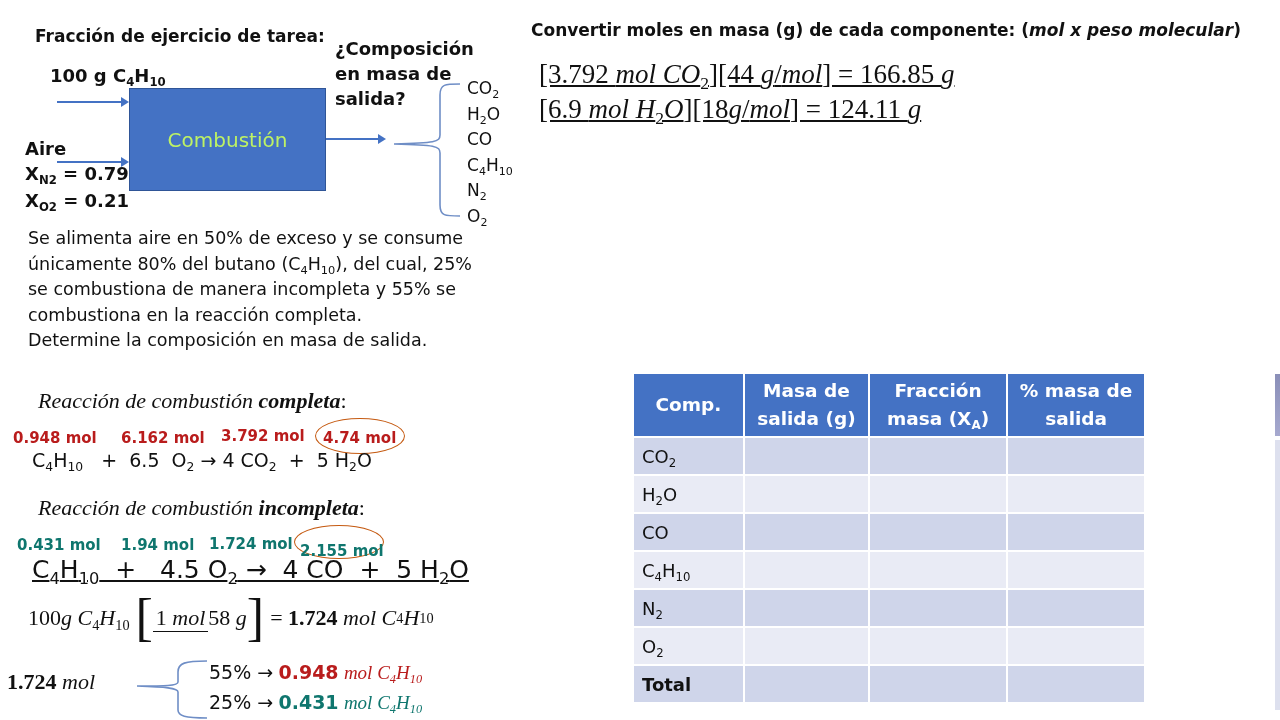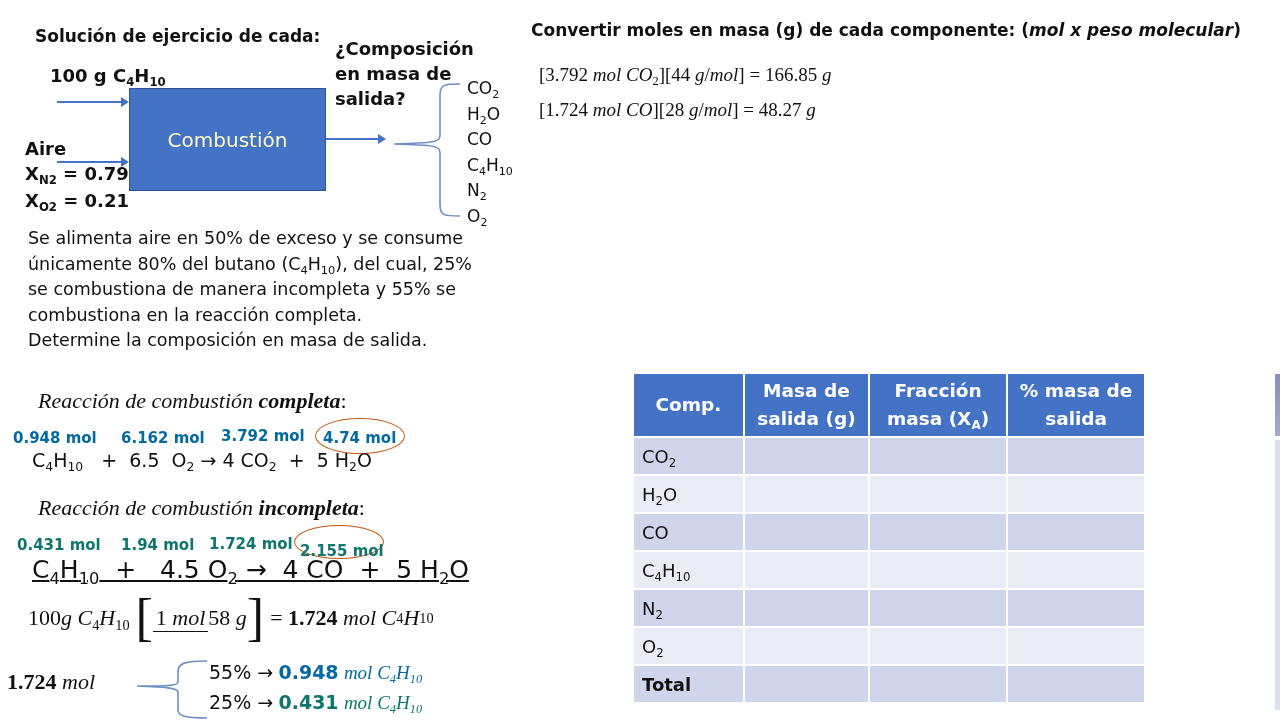--- a/index.html
+++ b/index.html
@@ -3,41 +3,41 @@
 <meta charset="utf-8">
 <style>
   html,body{margin:0;padding:0;}
   body{width:1280px;height:720px;background:#ffffff;position:relative;overflow:hidden;font-family:"Liberation Sans",sans-serif;color:#111;}
   .abs{position:absolute;}
   .sans{font-family:"DejaVu Sans","Liberation Sans",sans-serif;}
   .serif{font-family:"Liberation Serif","DejaVu Serif",serif;}
   sub{font-size:0.65em;vertical-align:-0.35em;line-height:0;}
   .title{font-weight:bold;font-size:17px;}
   .txt18{font-size:18px;font-weight:bold;}
-  .box{background:#4472c4;border:1px solid #2f5597;color:#fef9c3;display:flex;align-items:center;justify-content:center;font-size:20px;}
+  .box{background:#4472c4;border:1px solid #2f5597;color:#bef264;display:flex;align-items:center;justify-content:center;font-size:20px;}
   .arrow{height:2px;background:#4472c4;}
   .arrow::after{content:"";position:absolute;right:-2px;top:-4px;border-left:8px solid #4472c4;border-top:5px solid transparent;border-bottom:5px solid transparent;}
   .comp-list div{font-size:17px;line-height:25.5px;}
   .problem{font-size:17.5px;line-height:25.5px;}
-  .eq{font-size:19px;}
-  .red{color:#0369a1;}
+  .eq{font-size:27px;text-decoration:underline;}
+  .red{color:#b91c1c;}
   .purple{color:#0f766e;}
   .molnum{font-weight:bold;font-size:15px;}
   .ellipse{border:1.5px solid #c55a11;border-radius:50%;}
   table.result{border-collapse:separate;border-spacing:2px;background:#fff;}
   table.result th{background:#4472c4;color:#fff;font-weight:bold;font-size:18.5px;line-height:28px;height:62px;text-align:center;padding:0 6px;}
   table.result td{height:36px;font-size:18px;padding:0 8px;}
   table.result tr.odd td{background:#cfd5ea;}
   table.result tr.even td{background:#e9ebf5;}
   .scroll-edge{background:linear-gradient(to bottom,#8a8fb8,#a6a9cf);}
 </style>
 </head>
 <body>
 
-<div class="abs title sans" style="left:35px;top:26px;">Solución de ejercicio de cada:</div>
+<div class="abs title sans" style="left:35px;top:26px;">Fracción de ejercicio de tarea:</div>
 
 <div class="abs txt18 sans" style="left:50px;top:65px;"><span>100 g C</span><sub>4</sub><span>H</span><sub>10</sub></div>
 <div class="abs arrow" style="left:57px;top:101px;width:70px;"></div>
 
 <div class="abs txt18 sans" style="left:25px;top:138px;">Aire</div>
 <div class="abs arrow" style="left:57px;top:161px;width:70px;"></div>
 <div class="abs txt18 sans" style="left:25px;top:163px;"><span>X</span><sub>N2</sub><span> = 0.79</span></div>
 <div class="abs txt18 sans" style="left:25px;top:190px;"><span>X</span><sub>O2</sub><span> = 0.21</span></div>
 
 <div class="abs box sans" style="left:129px;top:88px;width:195px;height:101px;">Combustión</div>
@@ -66,21 +66,21 @@
   <div>Se alimenta aire en 50% de exceso y se consume</div>
   <div>únicamente 80% del butano (C<sub>4</sub>H<sub>10</sub>), del cual, 25%</div>
   <div>se combustiona de manera incompleta y 55% se</div>
   <div>combustiona en la reacción completa.</div>
   <div>Determine la composición en masa de salida.</div>
 </div>
 
 <div class="abs title sans" style="left:531px;top:20px;"><span>Convertir moles en masa (g) de cada componente: (</span><i>mol x peso molecular</i><span>)</span></div>
 <div class="abs eq serif" style="left:539px;top:57px;line-height:35px;">
   <div>[3.792 <i>mol CO</i><sub>2</sub>][44 <i>g</i>/<i>mol</i>] = 166.85 <i>g</i></div>
-  <div>[1.724 <i>mol CO</i>][28 <i>g</i>/<i>mol</i>] = 48.27 <i>g</i></div>
+  <div>[6.9 <i>mol H</i><sub>2</sub><i>O</i>][18<i>g</i>/<i>mol</i>] = 124.11 <i>g</i></div>
 </div>
 
 <div class="abs serif" style="left:38px;top:388px;font-size:22px;"><i>Reacción de combustión </i><b><i>completa</i></b><span>:</span></div>
 <div class="abs molnum red sans" style="left:13px;top:429px;">0.948 mol</div>
 <div class="abs molnum red sans" style="left:121px;top:429px;">6.162 mol</div>
 <div class="abs molnum red sans" style="left:221px;top:427px;">3.792 mol</div>
 <div class="abs ellipse" style="left:315px;top:418px;width:88px;height:34px;"></div>
 <div class="abs molnum red sans" style="left:323px;top:429px;">4.74 mol</div>
 <div class="abs sans" style="left:32px;top:449px;font-size:19px;">C<sub>4</sub>H<sub>10</sub> &nbsp;&nbsp;+ &nbsp;6.5 &nbsp;O<sub>2</sub> → 4 CO<sub>2</sub> &nbsp;+ &nbsp;5 H<sub>2</sub>O</div>
 

